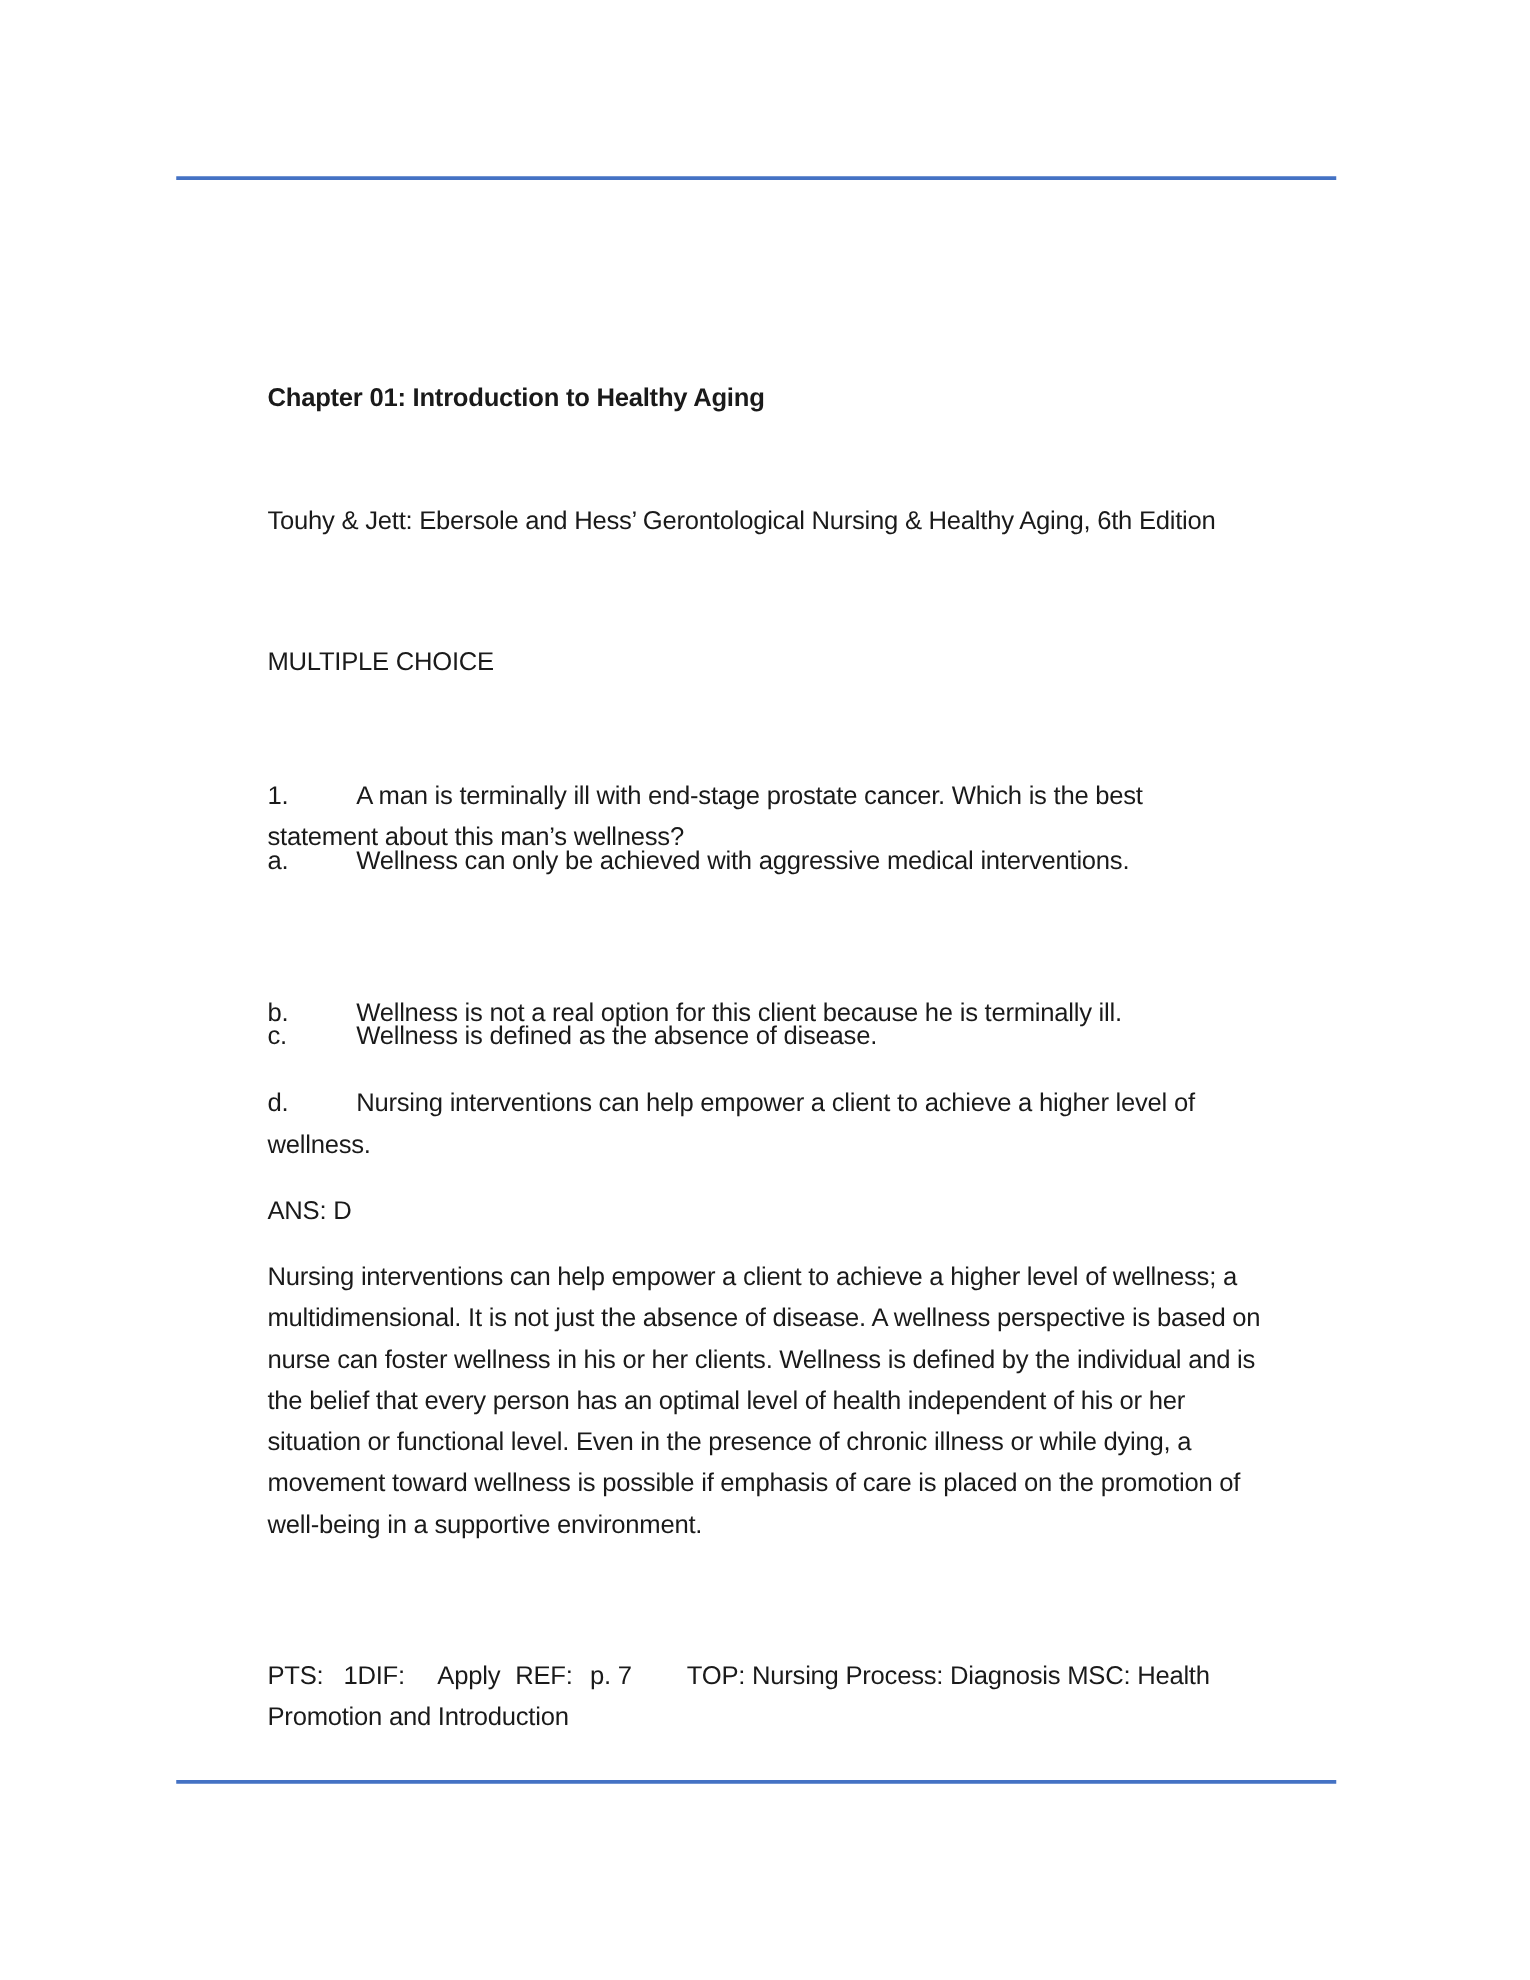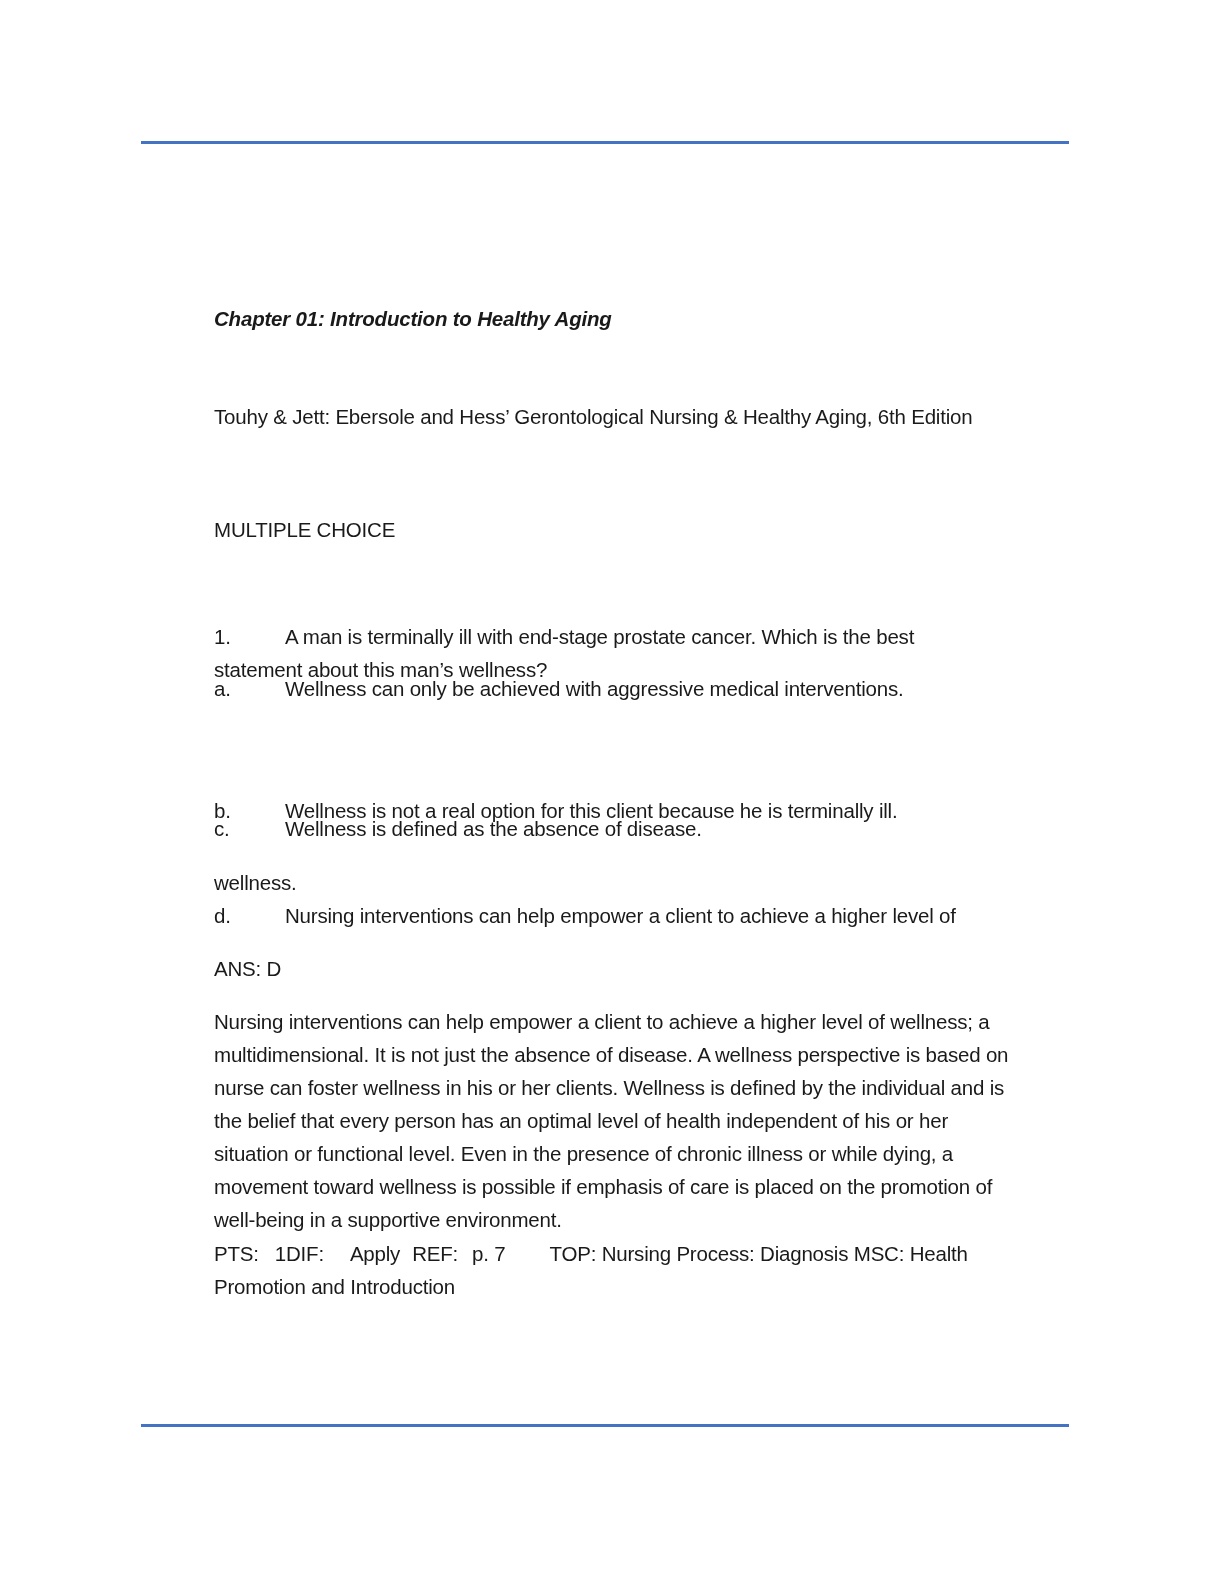--- a/index.html
+++ b/index.html
@@ -2,21 +2,21 @@
 <html><head>
   <meta charset="utf-8">
   <style>
     html, body { margin: 0; padding: 0; background: #ffffff; }
     body { width: 1224px; height: 1584px; position: relative; overflow: hidden;
            font-family: "Liberation Sans", "DejaVu Sans", sans-serif; color: #1a1a1a; }
     .rule { position: absolute; left: 141px; width: 928px; height: 3px; background: #4472C4; }
     .rule.top { top: 141px; }
     .rule.bottom { top: 1424px; }
     .abs { position: absolute; left: 214px; width: 860px; font-size: 20.5px; line-height: 33px; letter-spacing: -0.2px; margin: 0; }
-    .bold { font-weight: bold; font-style: italic; }
+    .bold { font-weight: bold; }
     .tab { display: inline-block; width: 71px; }
     .optlabel { display: inline-block; width: 71px; }
     .meta .gap1 { display: inline-block; width: 16px; }
     .meta .gap2 { display: inline-block; width: 26px; }
     .meta .gap3 { display: inline-block; width: 12px; }
     .meta .gap4 { display: inline-block; width: 14px; }
     .meta .gap5 { display: inline-block; width: 44px; }
   </style>
 </head>
 <body>
@@ -36,36 +36,36 @@
 <div class="abs" style="top:672px;">
   <span class="optlabel">a.</span><span>Wellness can only be achieved with aggressive medical interventions.</span>
 </div>
 <div class="abs" style="top:759px;margin-top:35px;">
   <span class="optlabel">b.</span><span>Wellness is not a real option for this client because he is terminally ill.</span>
 </div>
 <div class="abs" style="top:812px;">
   <span class="optlabel">c.</span><span>Wellness is defined as the absence of disease.</span>
 </div>
 <div class="abs" style="top:866px;">
+  <div><span class="optlabel">d.</span><span>Nursing interventions can help empower a client to achieve a higher level of</span></div>
   <div>wellness.</div>
-  <div><span class="optlabel">d.</span><span>Nursing interventions can help empower a client to achieve a higher level of</span></div>
 </div>
 
 <p class="abs" style="top:952px;">ANS: D</p>
 
 <div class="abs" style="top:1005px;">
   <div>Nursing interventions can help empower a client to achieve a higher level of wellness; a</div>
   <div>multidimensional. It is not just the absence of disease. A wellness perspective is based on</div>
   <div>nurse can foster wellness in his or her clients. Wellness is defined by the individual and is</div>
   <div>the belief that every person has an optimal level of health independent of his or her</div>
   <div>situation or functional level. Even in the presence of chronic illness or while dying, a</div>
   <div>movement toward wellness is possible if emphasis of care is placed on the promotion of</div>
   <div>well-being in a supportive environment.</div>
 </div>
 
-<div class="abs meta" style="top:1237px;">
+<div class="abs meta" style="top:1324px;">
   <div>
     <span>PTS:</span><span class="gap1"></span><span>1</span><span>DIF:</span><span class="gap2"></span><span>Apply</span><span class="gap3"></span><span>REF:</span><span class="gap4"></span><span>p. 7</span><span class="gap5"></span><span>TOP:</span> <span>Nursing Process: Diagnosis</span> <span>MSC:</span> <span>Health</span>
   </div>
   <div>Promotion and Introduction</div>
 </div>
 
 <div class="rule bottom"></div>
 
 </body></html>

